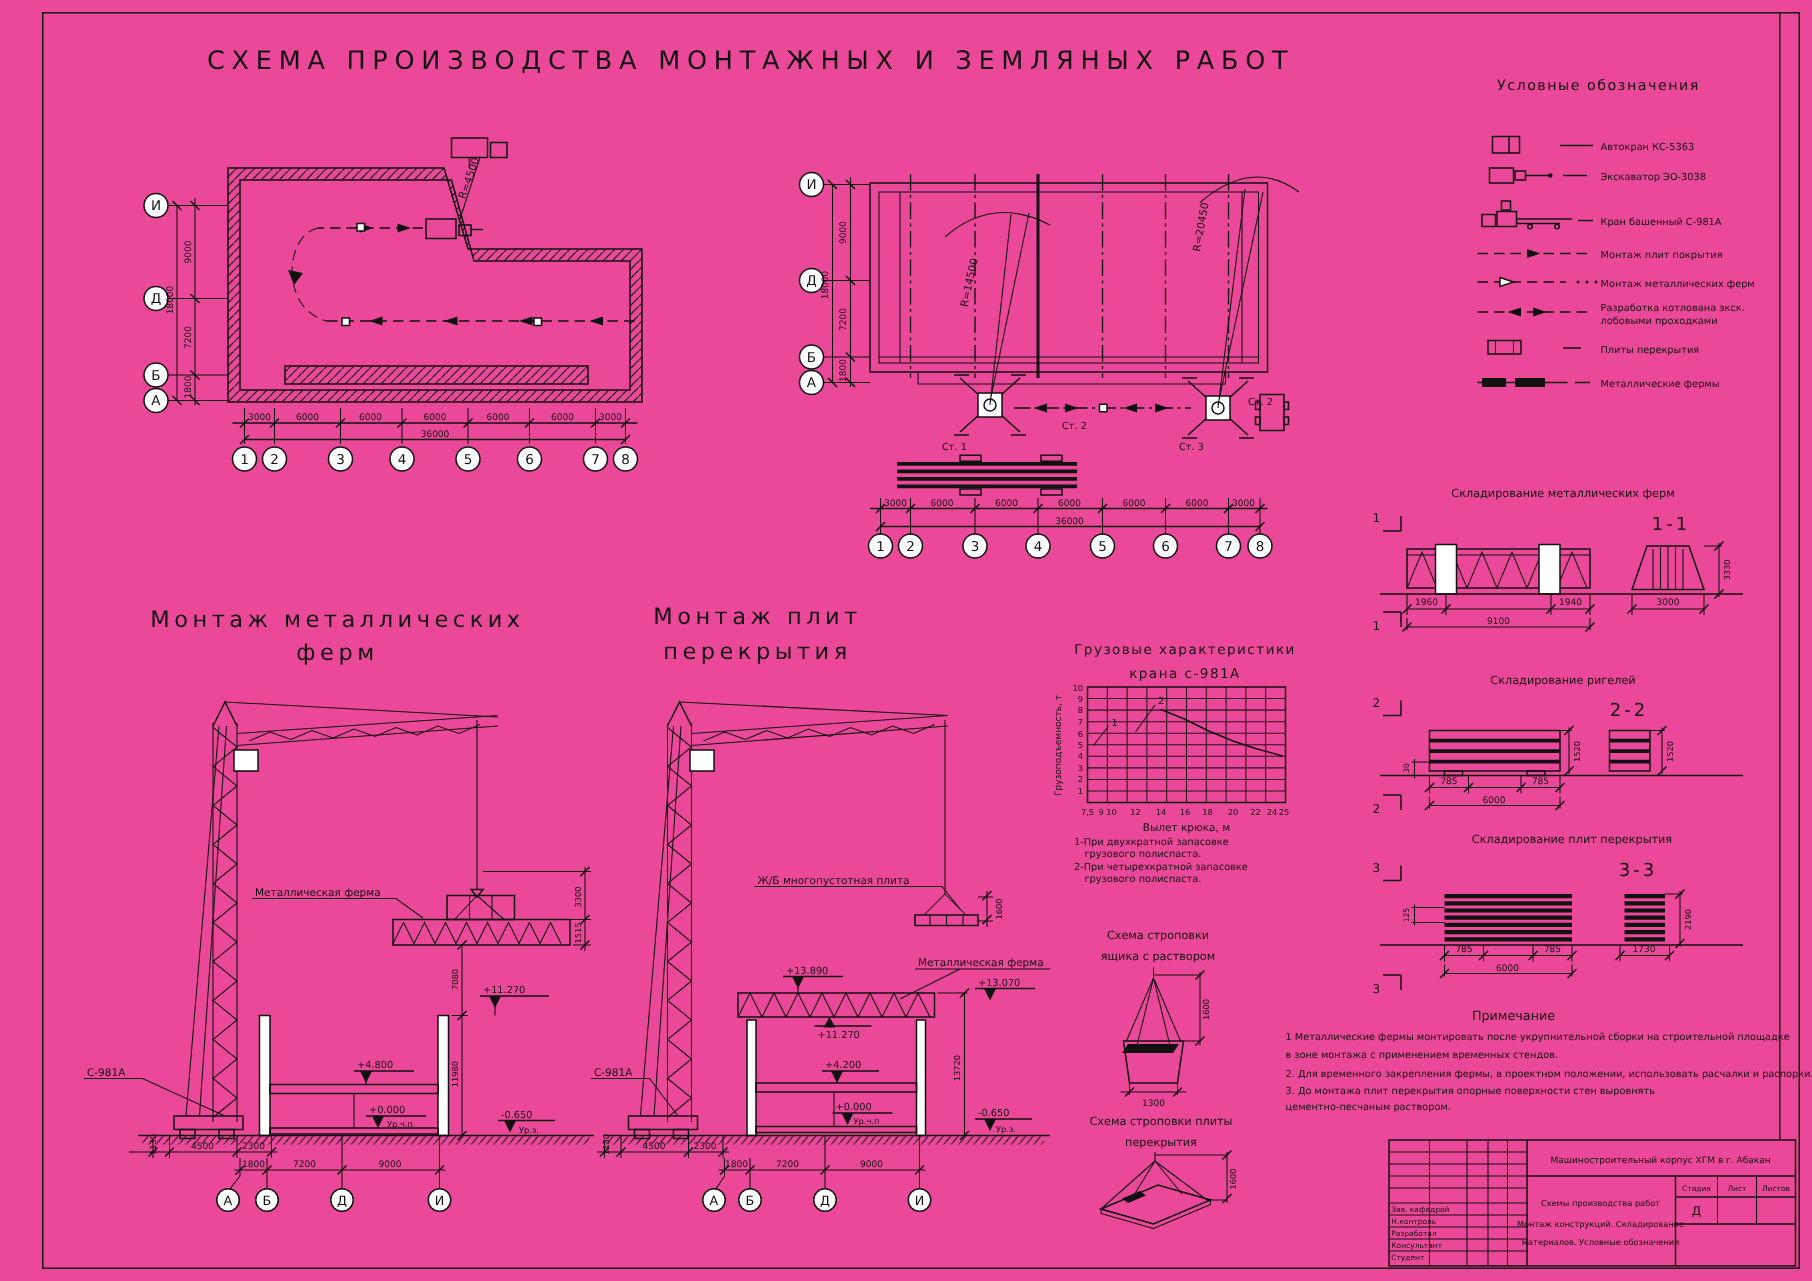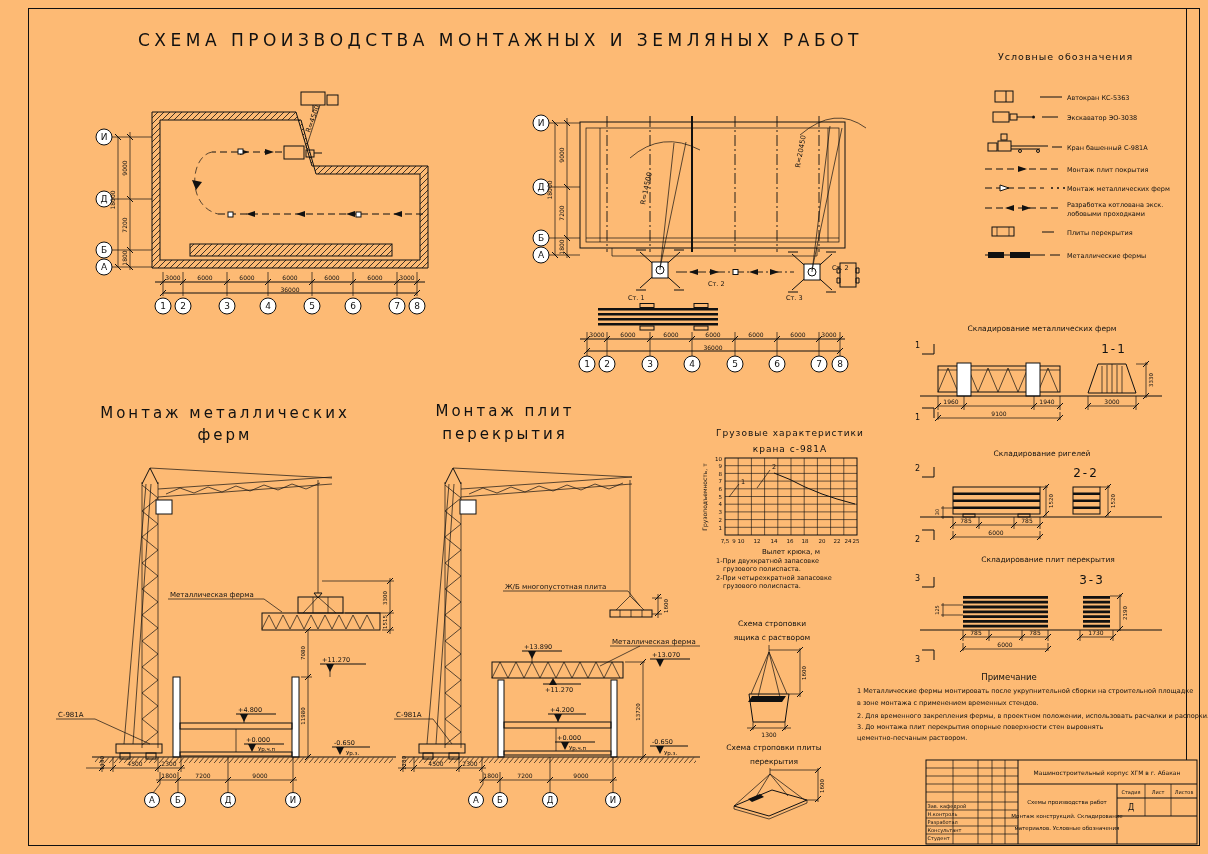--- a/index.html
+++ b/index.html
@@ -1,16 +1,16 @@
 <!DOCTYPE html>
 <html><head>
 <meta charset="utf-8">
 <style>
   html,body{margin:0;padding:0;background:#e8e8e8;}
-  #sheet{width:1208px;height:854px;background:#fdba74;position:relative;margin:0 auto;}
+  #sheet{width:1208px;height:854px;background:#ec4899;position:relative;margin:0 auto;}
   svg{display:block;}
   .tx{font-family:"DejaVu Sans",sans-serif;fill:#111;stroke:none;}
   .s5{font-size:5px}.s55{font-size:5.5px}.s6{font-size:6px}.s65{font-size:6.5px}
   .s7{font-size:7px}.s75{font-size:7.5px}.s8{font-size:8px}.s85{font-size:8.5px}
   .s9{font-size:9px}.s95{font-size:9.5px;letter-spacing:1px}.s12{font-size:12px;letter-spacing:2px}
   .big{font-size:17px;letter-spacing:4.5px}
   .sec{font-size:15px;letter-spacing:3px}
   .cht{font-size:9px;letter-spacing:1px}
   .mid{text-anchor:middle}.end{text-anchor:end}
   .ln{stroke:#111;fill:none;stroke-width:1}

